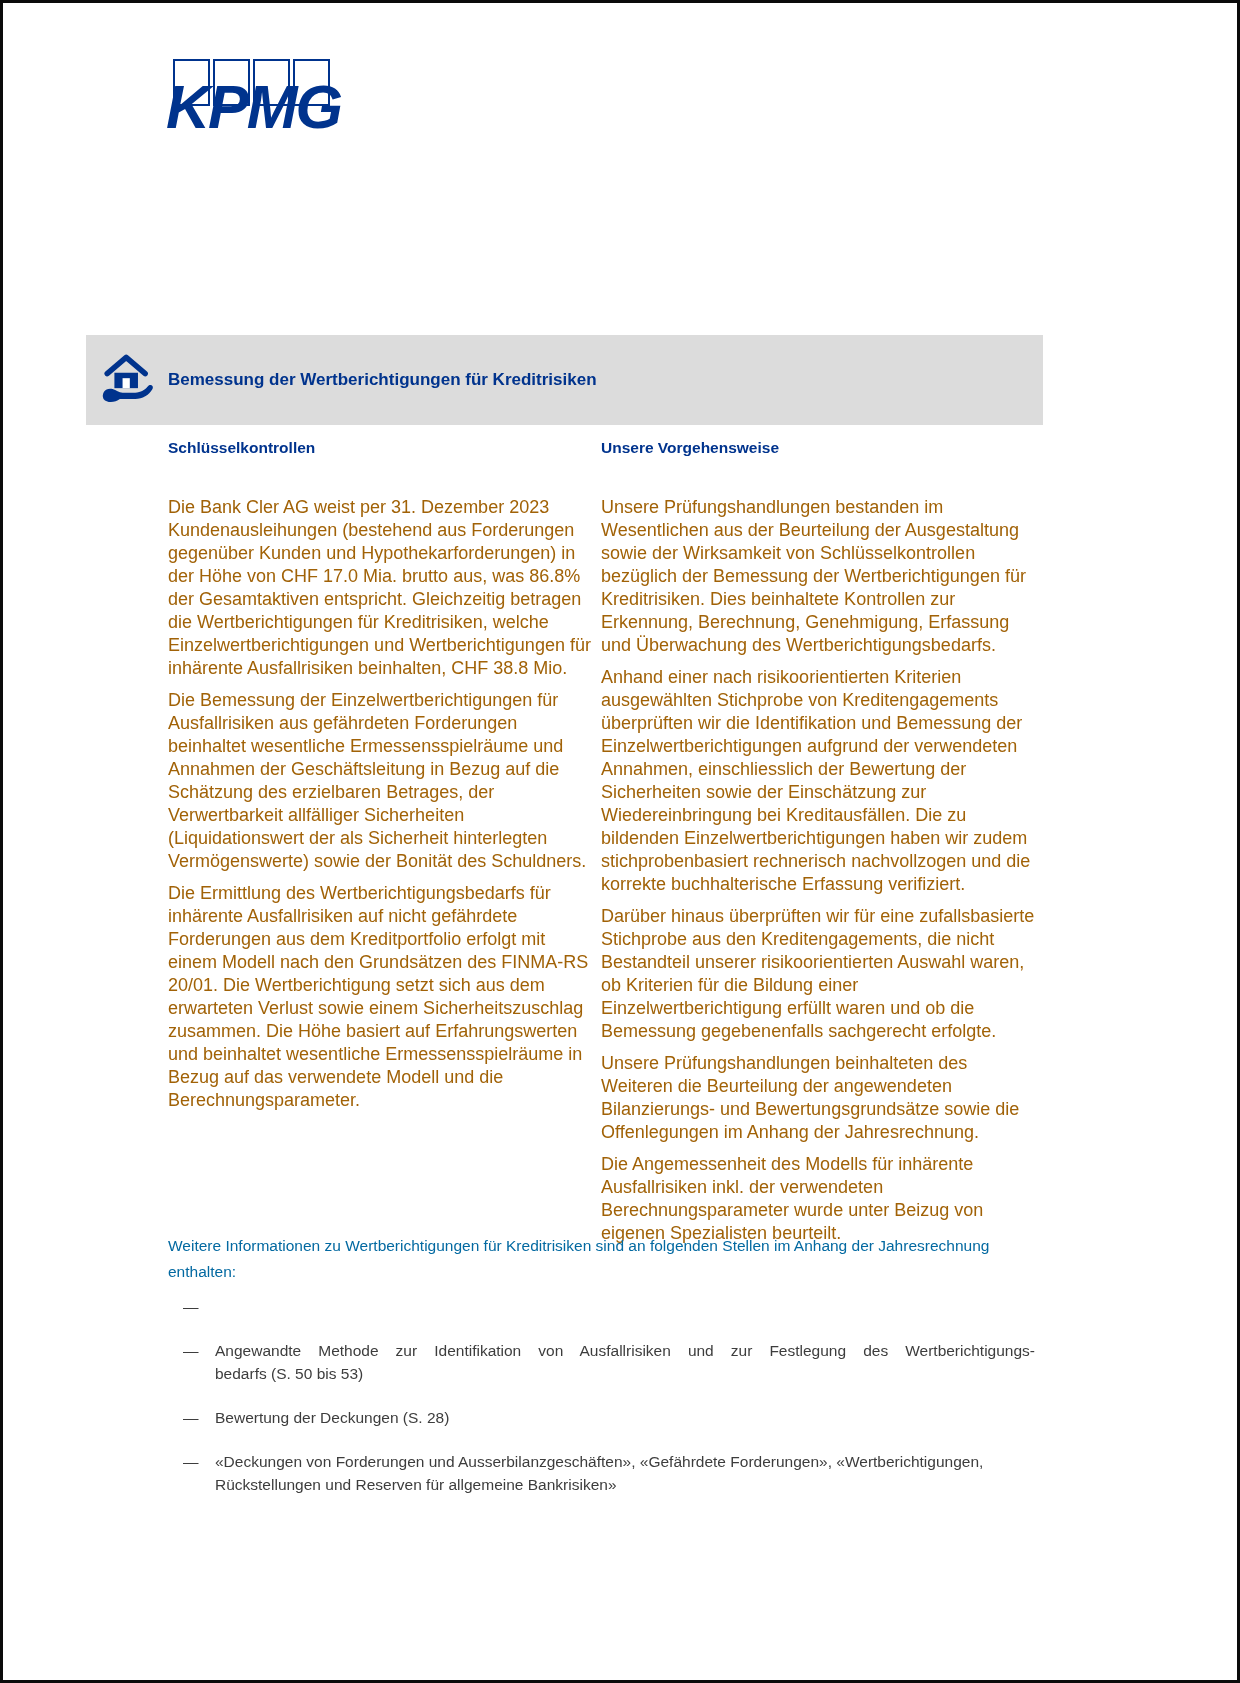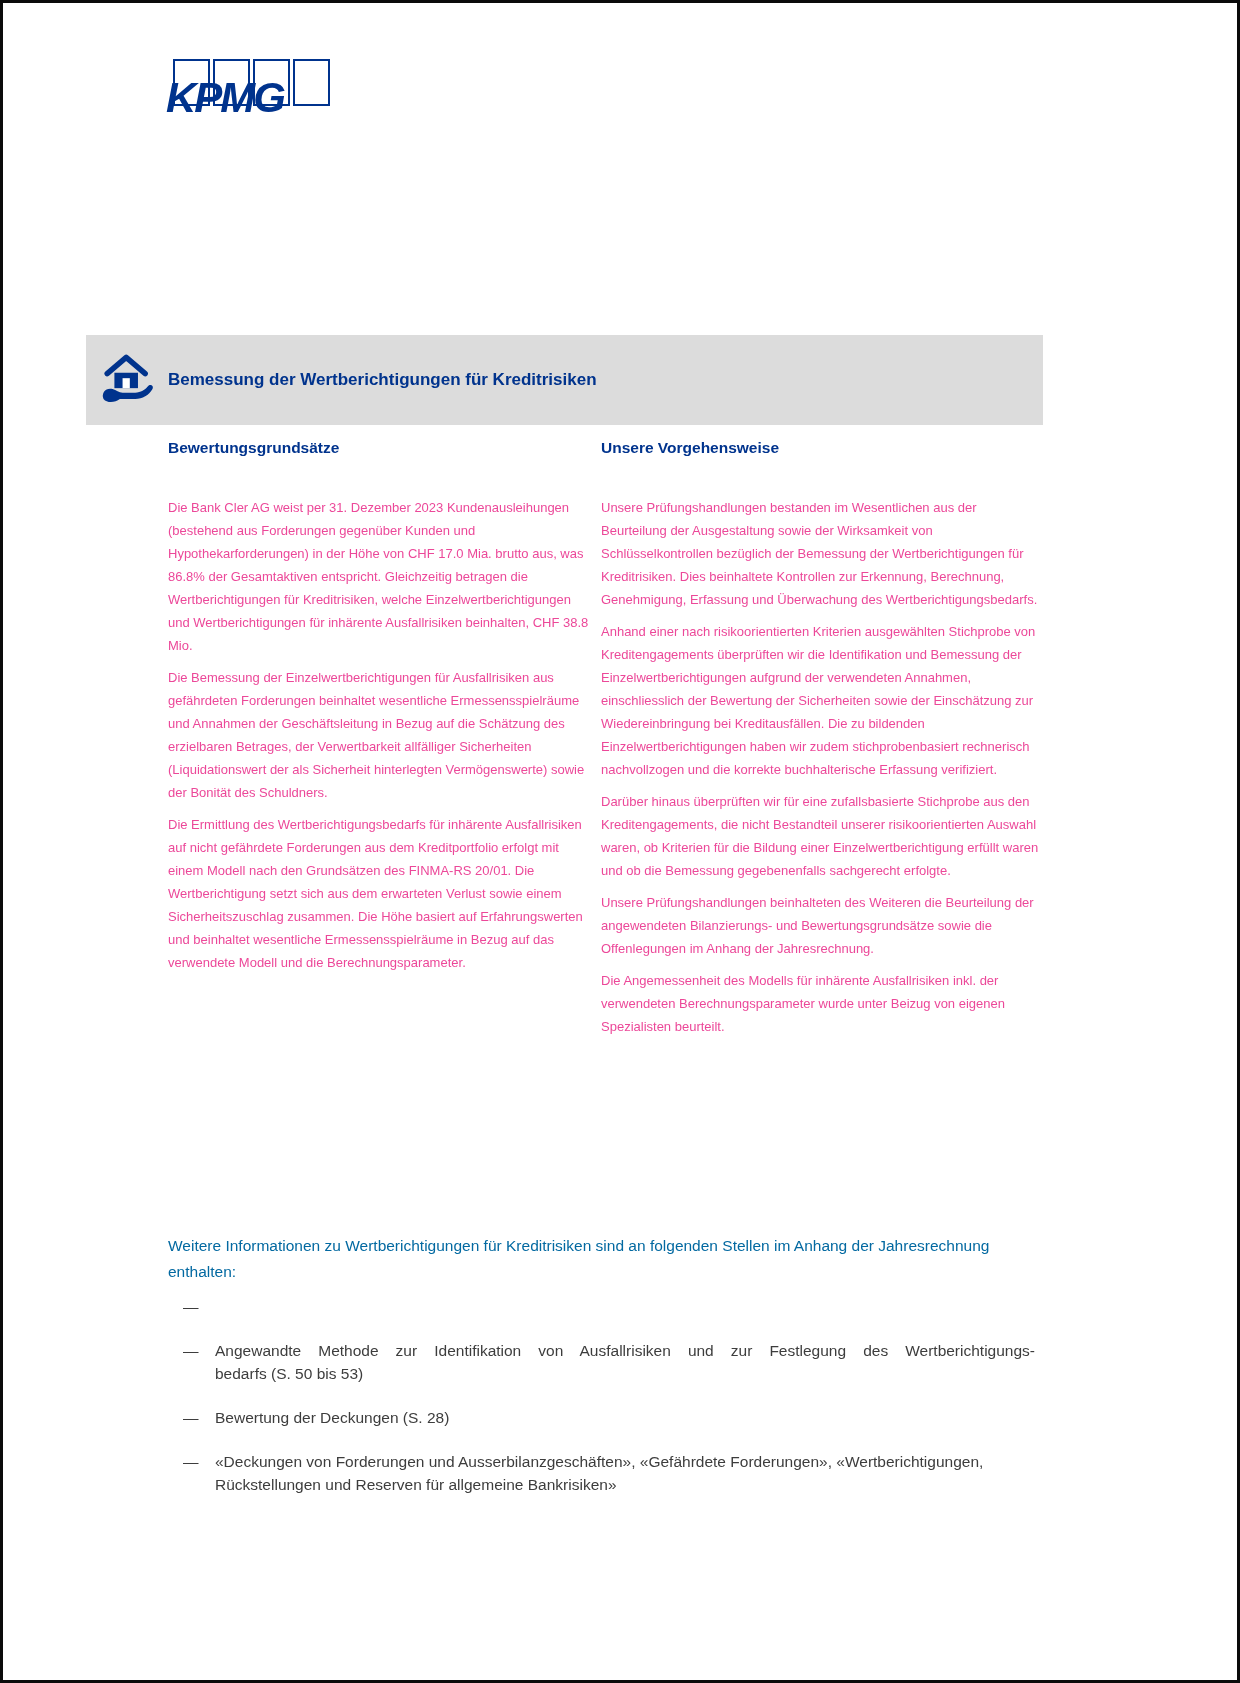--- a/index.html
+++ b/index.html
@@ -16,42 +16,42 @@
 
   
   .logo { position: absolute; left: 163px; top: 48px; width: 210px; height: 85px; }
   .sq {
     position: absolute; top: 8px; width: 37px; height: 47px;
     box-sizing: border-box; border: 2px solid #00338D; background: #ffffff;
   }
   .sq.s1 { left: 7px; } .sq.s2 { left: 47px; } .sq.s3 { left: 87px; } .sq.s4 { left: 127px; }
   .logo-text {
     position: absolute; left: 0; top: 26px;
-    font-size: 42px; line-height: 1; font-weight: bold; font-style: italic;
+    font-size: 61px; line-height: 1; font-weight: bold; font-style: italic;
     color: #00338D; letter-spacing: -2px;
   }
 
   
   .banner {
     position: absolute; left: 83px; top: 332px; width: 957px; height: 90px;
     background: #dcdcdc; display: flex; align-items: center; text-align: center;
   }
   .banner-icon { width: 58px; height: 58px; margin-left: 13px; flex: 0 0 auto; }
   .banner-title { margin-left: 11px; color: #00338D; font-weight: bold; font-size: 17px; }
 
   
   .col { position: absolute; top: 435px; }
   .col-left  { left: 165px; width: 426px; }
   .col-right { left: 598px; width: 438px; }
   .col-heading {
     color: #00338D; font-weight: bold; font-size: 15.5px;
     margin: 0 0 38px 0; line-height: 20px;
   }
   .col p {
-    margin: 0 0 9px 0; font-size: 13px; line-height: 23px; color: #ec4899;
+    margin: 0 0 9px 0; font-size: 18px; line-height: 23px; color: #a16207;
   }
 
   
   .footer-intro {
     position: absolute; left: 165px; top: 1230px; width: 890px;
     color: #0369a1; font-size: 15.5px; line-height: 26px;
   }
   .footer-list {
     position: absolute; left: 180px; top: 1292px; width: 888px;
     list-style: none; margin: 0; padding: 0;
@@ -82,21 +82,21 @@
     <svg class="banner-icon" viewBox="0 0 64 64" xmlns="http://www.w3.org/2000/svg" aria-hidden="true">
       <polyline points="9,25 30,7 51,25" fill="none" stroke="#00338D" stroke-width="6" stroke-linecap="round" stroke-linejoin="round"></polyline>
       <rect x="17" y="24" width="26" height="17" fill="#00338D"></rect>
       <rect x="26" y="30" width="8" height="11" fill="#ffffff"></rect>
       <path d="M5 53 C2 46 8 40 15 42 C19 43 22 46 26 46 L40 46 C46 46 51 43 54 39 C56 36 61 38 59 42 C55 49 48 53 40 53 L23 53 C18 57 9 58 5 53 Z" fill="#00338D"></path>
     </svg>
     <div class="banner-title">Bemessung der Wertberichtigungen für Kreditrisiken</div>
   </div>
 
   <div class="col col-left">
-    <h2 class="col-heading">Bewertungsgrundsätze</h2>
+    <h2 class="col-heading">Schlüsselkontrollen</h2>
     <p>Die Bank Cler AG weist per 31. Dezember 2023 Kundenausleihungen (bestehend aus Forderungen gegenüber Kunden und Hypothekarforderungen) in der Höhe von CHF 17.0 Mia. brutto aus, was 86.8% der Gesamtaktiven entspricht. Gleichzeitig betragen die Wertberichtigungen für Kreditrisiken, welche Einzelwertberichtigungen und Wertberichtigungen für inhärente Ausfallrisiken beinhalten, CHF 38.8 Mio.</p>
     <p>Die Bemessung der Einzelwertberichtigungen für Ausfallrisiken aus gefährdeten Forderungen beinhaltet wesentliche Ermessensspielräume und Annahmen der Geschäftsleitung in Bezug auf die Schätzung des erzielbaren Betrages, der Verwertbarkeit allfälliger Sicherheiten (Liquidationswert der als Sicherheit hinterlegten Vermögenswerte) sowie der Bonität des Schuldners.</p>
     <p>Die Ermittlung des Wertberichtigungsbedarfs für inhärente Ausfallrisiken auf nicht gefährdete Forderungen aus dem Kreditportfolio erfolgt mit einem Modell nach den Grundsätzen des FINMA-RS 20/01. Die Wertberichtigung setzt sich aus dem erwarteten Verlust sowie einem Sicherheitszuschlag zusammen. Die Höhe basiert auf Erfahrungswerten und beinhaltet wesentliche Ermessensspielräume in Bezug auf das verwendete Modell und die Berechnungsparameter.</p>
   </div>
 
   <div class="col col-right">
     <h2 class="col-heading">Unsere Vorgehensweise</h2>
     <p>Unsere Prüfungshandlungen bestanden im Wesentlichen aus der Beurteilung der Ausgestaltung sowie der Wirksamkeit von Schlüsselkontrollen bezüglich der Bemessung der Wertberichtigungen für Kreditrisiken. Dies beinhaltete Kontrollen zur Erkennung, Berechnung, Genehmigung, Erfassung und Überwachung des Wertberichtigungsbedarfs.</p>
     <p>Anhand einer nach risikoorientierten Kriterien ausgewählten Stichprobe von Kreditengagements überprüften wir die Identifikation und Bemessung der Einzelwertberichtigungen aufgrund der verwendeten Annahmen, einschliesslich der Bewertung der Sicherheiten sowie der Einschätzung zur Wiedereinbringung bei Kreditausfällen. Die zu bildenden Einzelwertberichtigungen haben wir zudem stichprobenbasiert rechnerisch nachvollzogen und die korrekte buchhalterische Erfassung verifiziert.</p>
     <p>Darüber hinaus überprüften wir für eine zufallsbasierte Stichprobe aus den Kreditengagements, die nicht Bestandteil unserer risikoorientierten Auswahl waren, ob Kriterien für die Bildung einer Einzelwertberichtigung erfüllt waren und ob die Bemessung gegebenenfalls sachgerecht erfolgte.</p>

